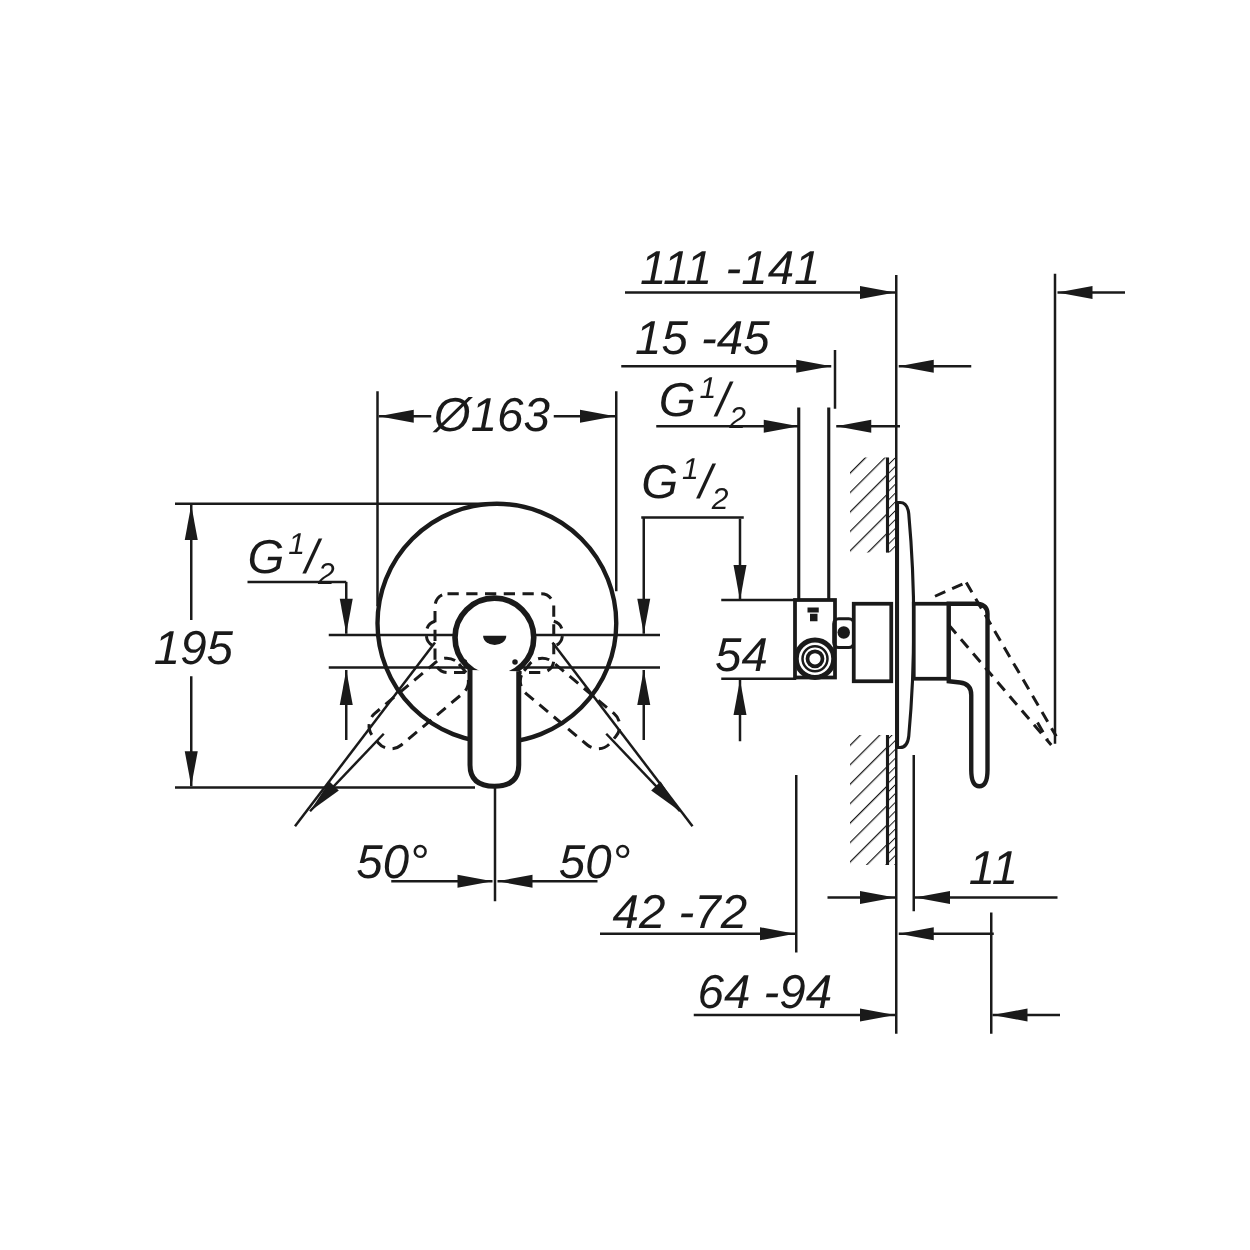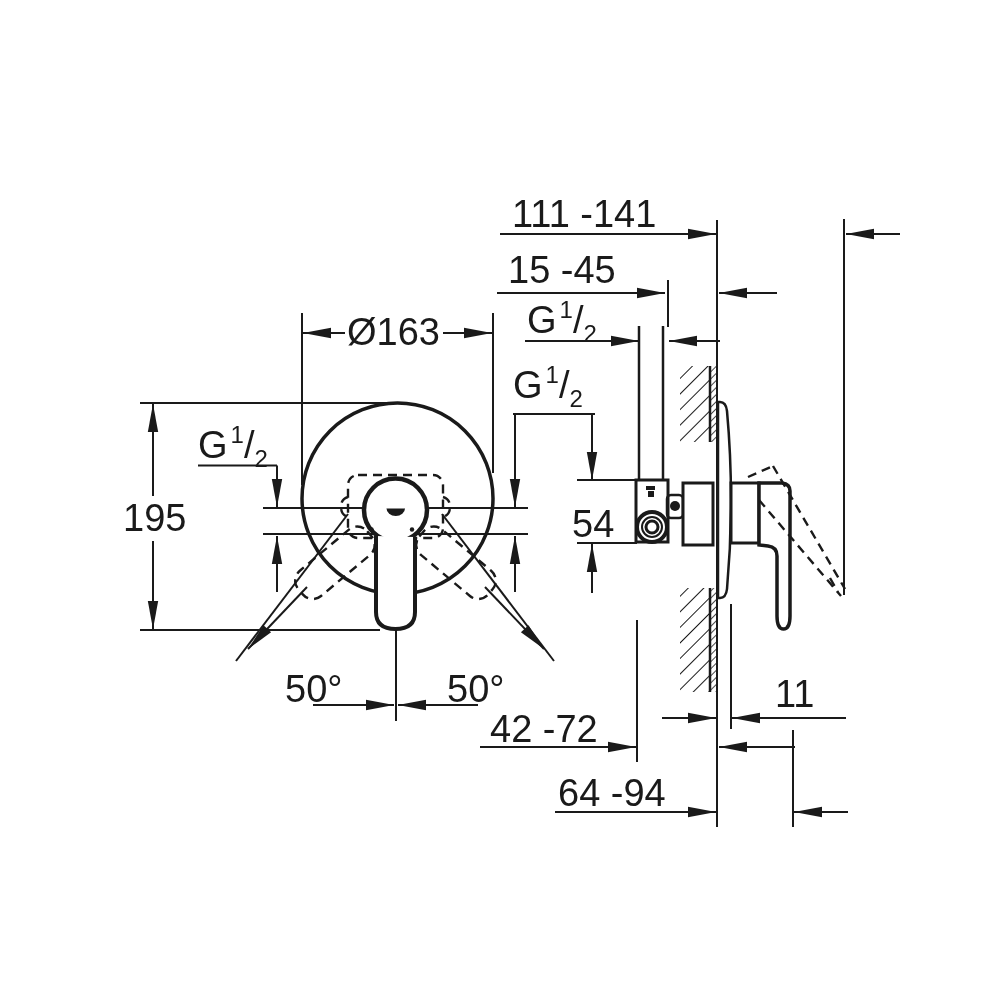--- a/index.html
+++ b/index.html
@@ -1,16 +1,16 @@
 <!DOCTYPE html>
 <html><head>
 <meta charset="utf-8">
 <style>
   html,body{margin:0;padding:0;background:#ffffff;}
-  .stage{width:1000px;height:1000px;background:#ffffff;position:relative;font-family:"Liberation Sans",sans-serif;}
+  .stage{width:1000px;height:1000px;background:#ffffff;position:relative;font-family:"Liberation Sans",sans-serif;font-style:italic;}
   svg{display:block;}
   svg text{font-family:"Liberation Sans",sans-serif;fill:#1a1a1a;font-size:38px;}
   .ln{stroke:#1a1a1a;stroke-width:2;fill:none;}
   .ln25{stroke:#1a1a1a;stroke-width:2.5;fill:none;}
   .objw{stroke:#1a1a1a;stroke-width:3;fill:#ffffff;}
   .dash{stroke:#1a1a1a;stroke-width:2.4;fill:none;stroke-dasharray:9 6;}
   .small{font-size:24px;}
 </style>
 </head>
 <body>

